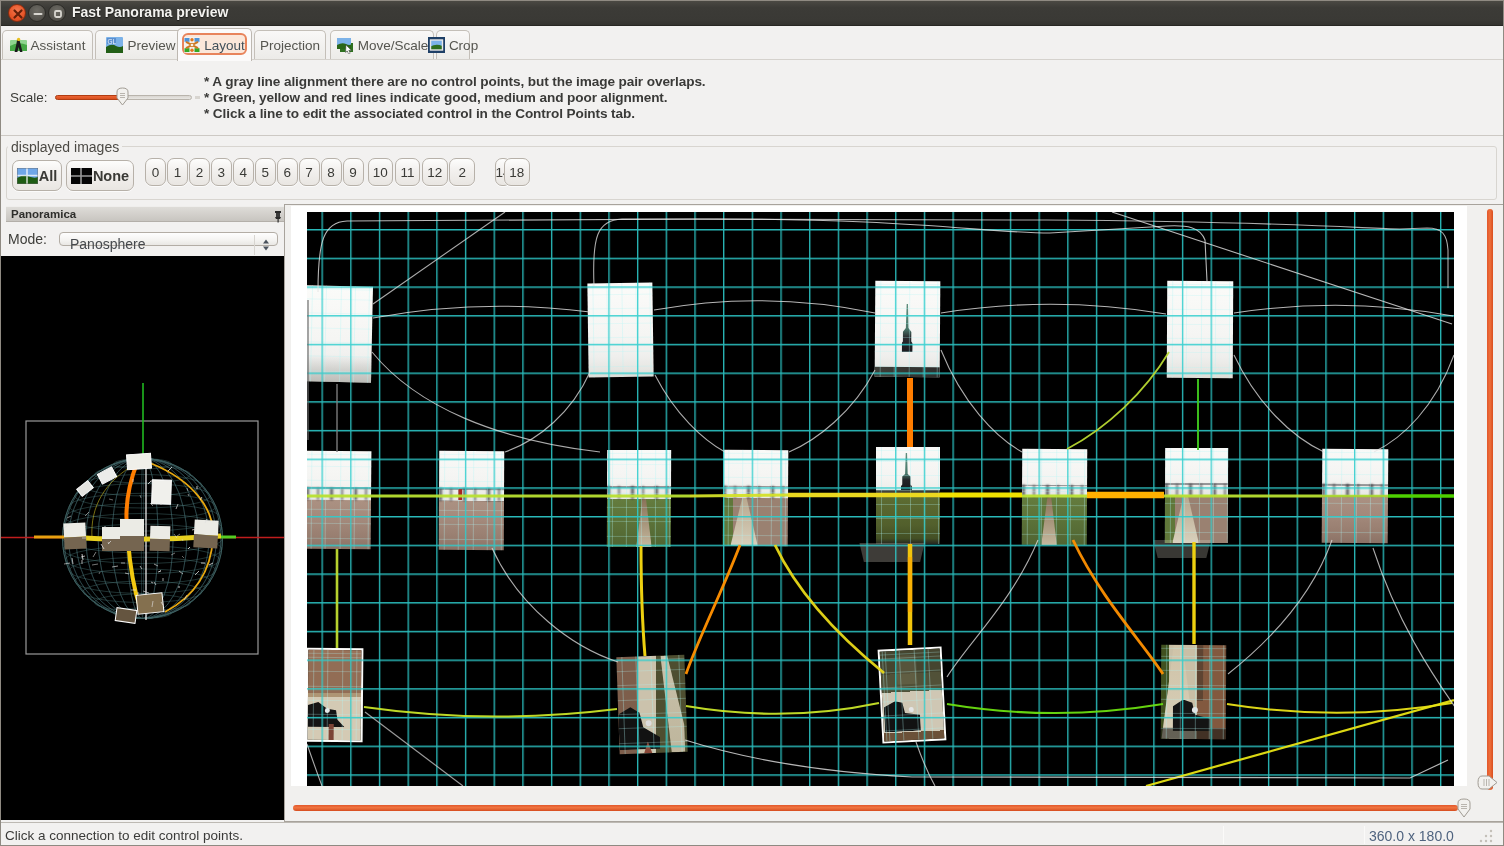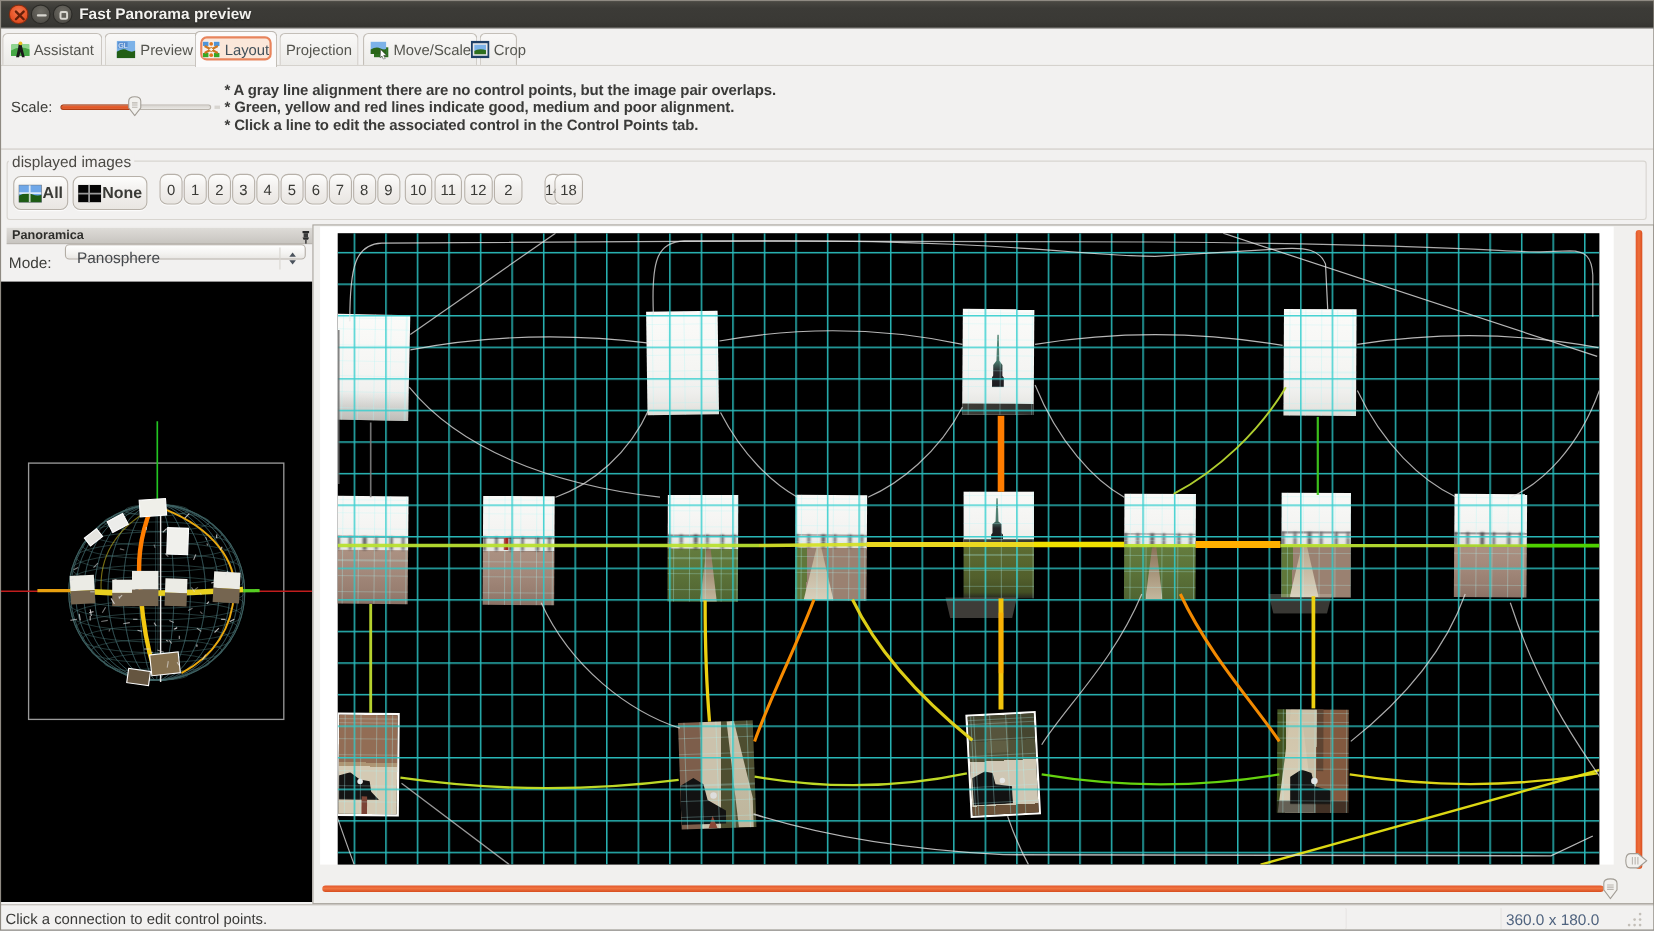--- a/index.html
+++ b/index.html
@@ -24,21 +24,21 @@
 #trackfill{left:55px;top:95px;width:68px;height:5px;border-radius:3px 0 0 3px;background:linear-gradient(#ec6434,#d8501f);border:1px solid #b23d12}
 #sth{left:116px;top:87px;width:13px;height:19px}
 #dispbox{left:6px;top:146px;width:1491px;height:54px;border:1px solid #d8d5d0;border-radius:3px}
 #displab{left:8px;top:139px;font-size:14px;color:#4c4a45;background:#f2f1f0;padding:0 3px}
 .btn{position:absolute;background:linear-gradient(#fdfdfc,#f3f1ef 40%,#e9e6e2);border:1px solid #b7b1a9;border-radius:7px;display:flex;align-items:center;justify-content:center;font-size:13.5px;color:#3a3a36;box-shadow:0 1px 0 rgba(255,255,255,.7)}
 .nbtn{top:158px;height:28px;font-size:13.5px}
 #dockhead{left:6px;top:206px;width:284px;height:16px;background:linear-gradient(#dedcd8,#c8c5c0);border-top:1px solid #efeeec;border-bottom:1px solid #b3afa9}
 #dockhead .t{position:absolute;left:5px;top:1px;font-size:11.5px;font-weight:bold;color:#2e2e2b}
 #moderow{left:0;top:223px;width:284px;height:33px;background:#f2f1f0}
 #modelab{left:8px;top:231px;font-size:14px;color:#3c3c38}
-#combo{left:59px;top:222px;width:219px;height:14px;background:linear-gradient(#fefefe,#f4f3f1 60%,#e9e7e4);border:1px solid #b3ada5;border-radius:4px}
+#combo{left:59px;top:232px;width:219px;height:14px;background:linear-gradient(#fefefe,#f4f3f1 60%,#e9e7e4);border:1px solid #b3ada5;border-radius:4px}
 #combo .v{position:absolute;left:10px;top:3px;font-size:14px;color:#46494d}
 #dockgl{left:0;top:256px;width:284px;height:564px;background:#000}
 #cpanel{left:284px;top:204px;width:1220px;height:618px;background:#f1f0ee;border:1px solid #a8a39c}
 #glwhite{left:291px;top:206px;width:1176px;height:580px;background:#fff}
 #cv{left:307px;top:212px;width:1147px;height:574px;background:#000;overflow:hidden}
 #cv .im{position:absolute}
 #cv .im div{position:absolute}
 #cvsvg{left:307px;top:212px;width:1147px;height:574px}
 #vtrack{left:1487px;top:209px;width:6px;height:581px;background:linear-gradient(90deg,#e2572a,#ee6f3a 50%,#d94e1f);border-radius:3px}
 #htrack{left:293px;top:805px;width:1165px;height:6px;background:linear-gradient(#e2572a,#f07440 45%,#d64c1e);border-radius:4px}

